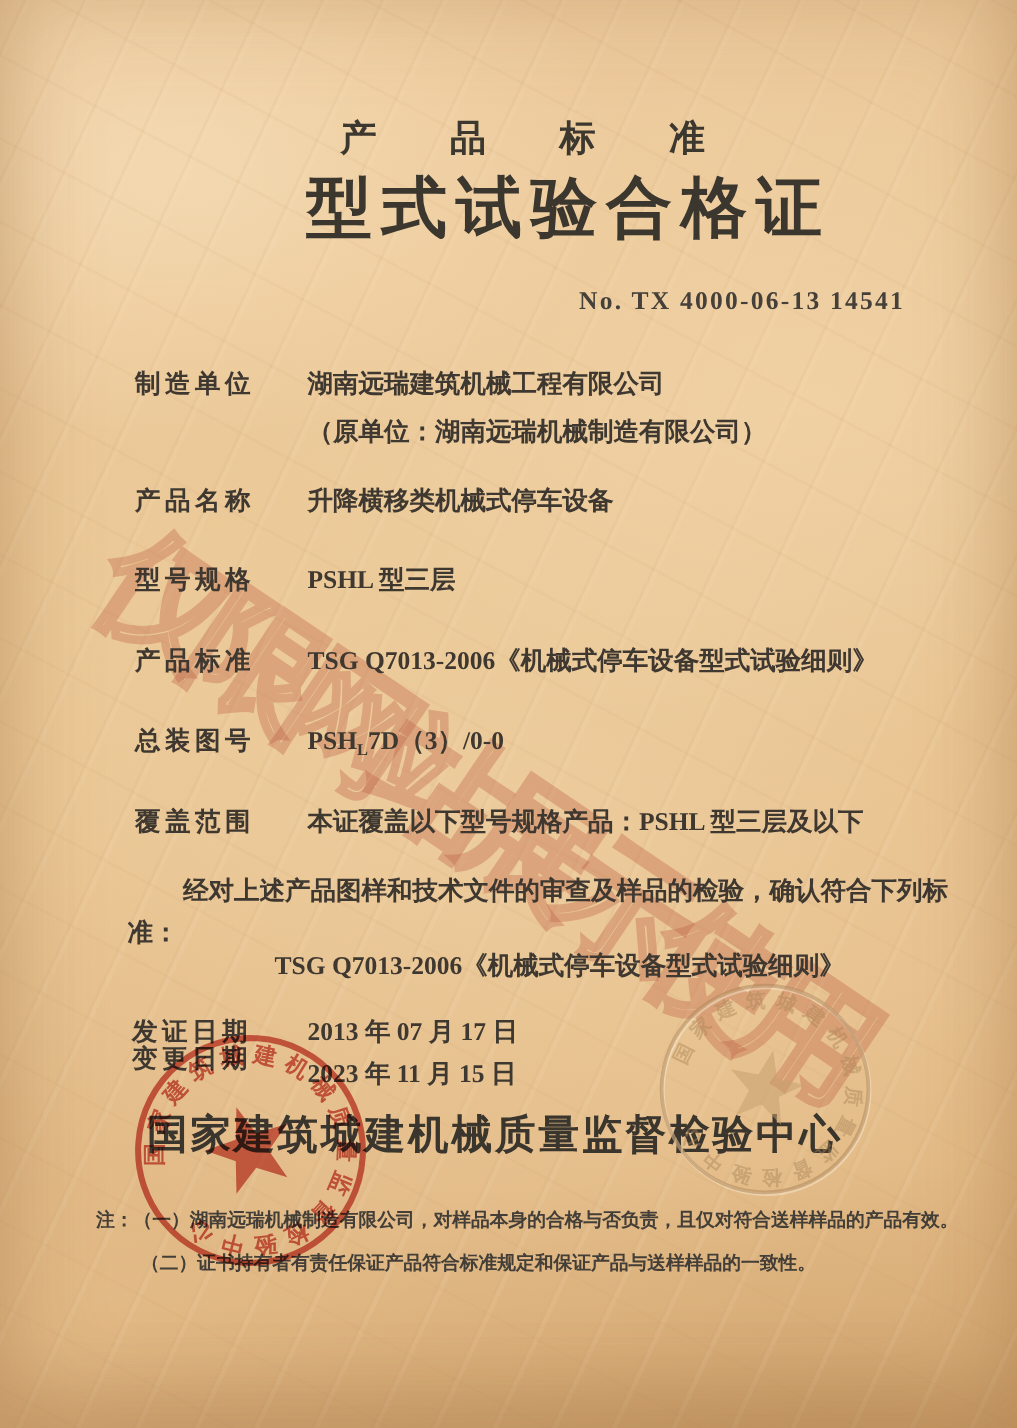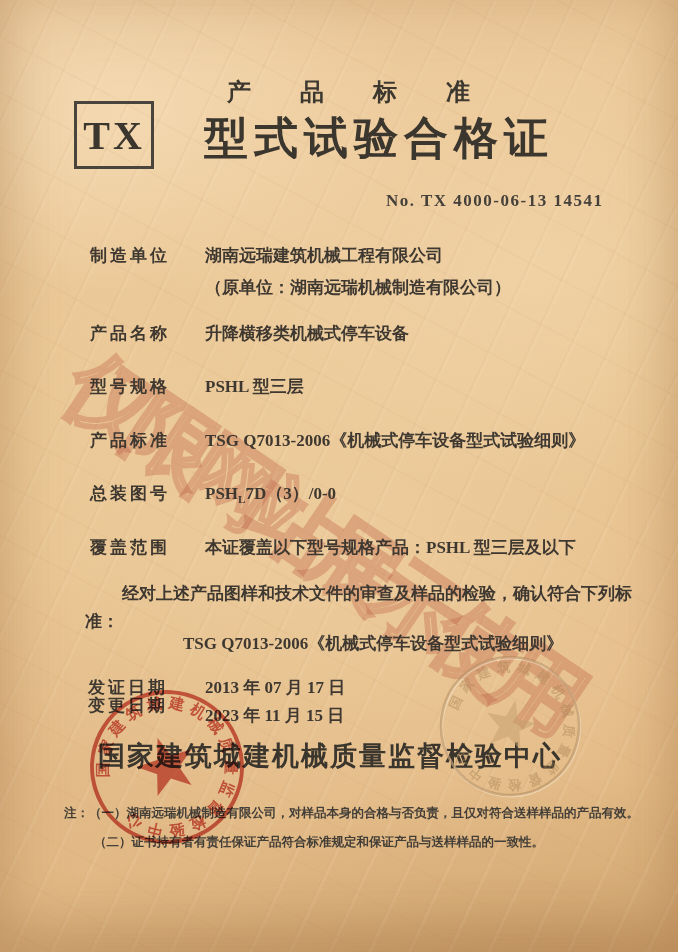--- a/index.html
+++ b/index.html
@@ -53,23 +53,20 @@
 </style>
 </head>
 <body>
 
 <div class="paper">
   <div class="tex tex1"></div>
   <div class="tex tex2"></div>
 
   <div class="abs watermark">仅限网站展示使用</div>
 
-  <div class="tx-box">
-    <span>TX</span>
-  </div>
   <div class="abs supertitle">产品标准</div>
   <div class="abs title">型式试验合格证</div>
   <div class="abs certno">No. TX 4000-06-13 14541</div>
 
   <div class="abs lbl" style="top:244px">制造单位</div>
   <div class="abs val" style="top:244px">湖南远瑞建筑机械工程有限公司</div>
   <div class="abs val" style="top:276px">（原单位：湖南远瑞机械制造有限公司）</div>
 
   <div class="abs lbl" style="top:322px">产品名称</div>
   <div class="abs val" style="top:322px">升降横移类机械式停车设备</div>

